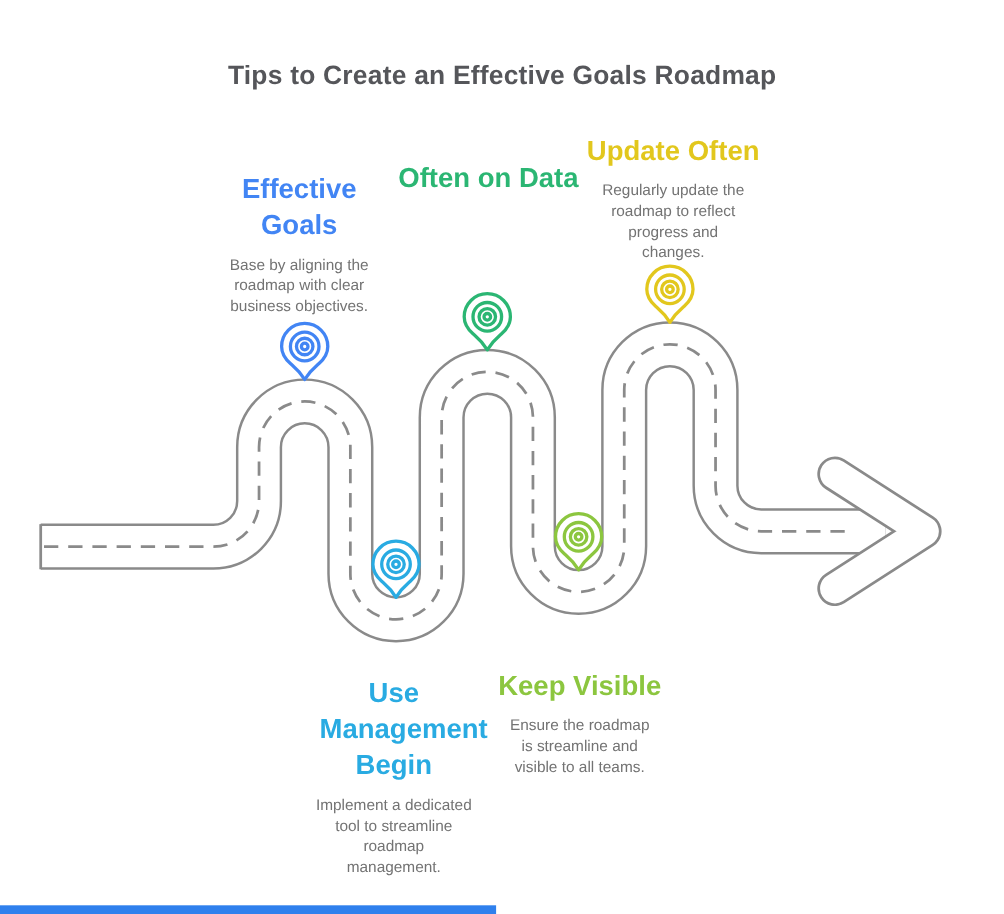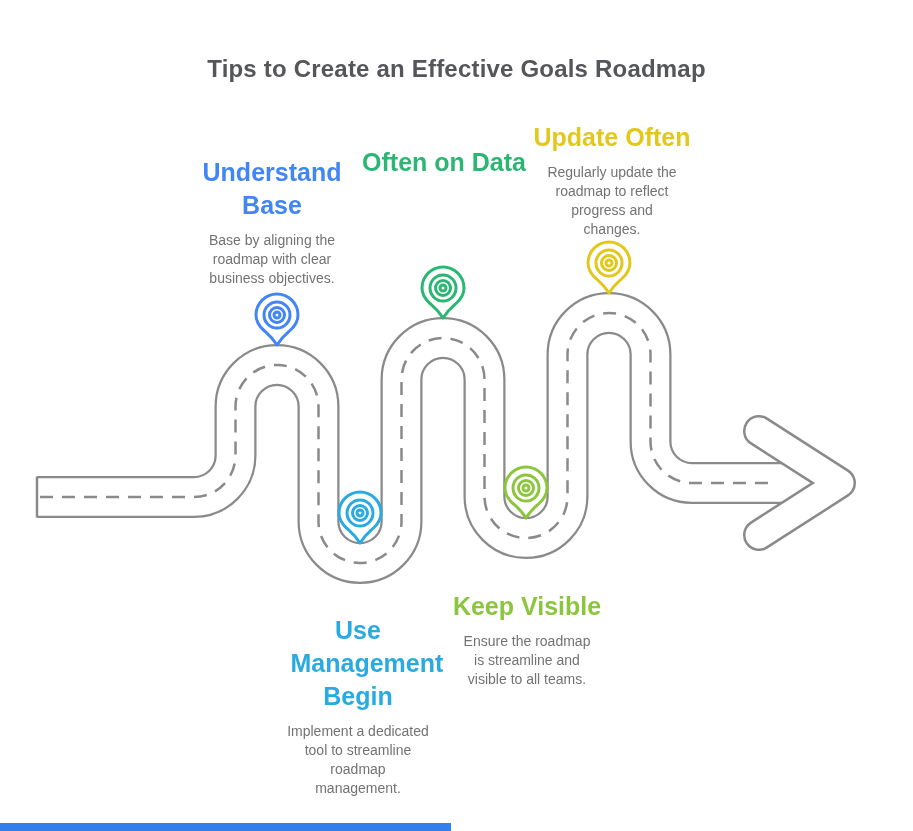--- a/index.html
+++ b/index.html
@@ -101,37 +101,37 @@
     </g>
     <g transform="translate(360,520)" style="stroke: rgb(41, 171, 226);">
       <use href="#pin-shape"></use>
     </g>
     <g transform="translate(526,495)" style="stroke: rgb(140, 198, 63);">
       <use href="#pin-shape"></use>
     </g>
   </svg>
 
   <div class="step step1">
-    <h2 style="color: rgb(66, 133, 244);">Understand Base</h2>
+    <h2 style="color: rgb(66, 133, 244);">Effective Goals</h2>
     <p>Base by aligning the roadmap with clear business objectives.</p>
   </div>
 
   <div class="step step2">
     <h2 style="color: rgb(43, 182, 115);">Often on Data</h2>
   </div>
 
   <div class="step step3">
     <h2 style="color: rgb(226, 199, 29);">Update Often</h2>
     <p>Regularly update the roadmap to reflect progress and changes.</p>
   </div>
 
   <div class="step step4">
     <h2 style="color: rgb(41, 171, 226);">Use Management Begin</h2>
     <p>Implement a dedicated tool to streamline roadmap management.</p>
   </div>
 
   <div class="step step5">
-    <h2 style="color: rgb(140, 198, 63);">Keep Visible</h2>
+    <h2 style="color: rgb(140, 198, 63); margin-top: 18px;">Keep Visible</h2>
     <p>Ensure the roadmap is streamline and visible to all teams.</p>
   </div>
 
   <div class="loading-bar" style="background-color: rgb(47, 128, 237);"></div>
 </div>
 
 </body></html>

